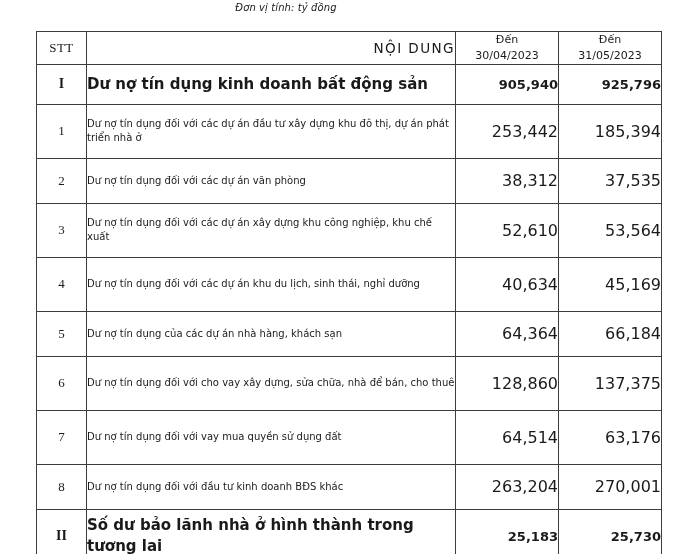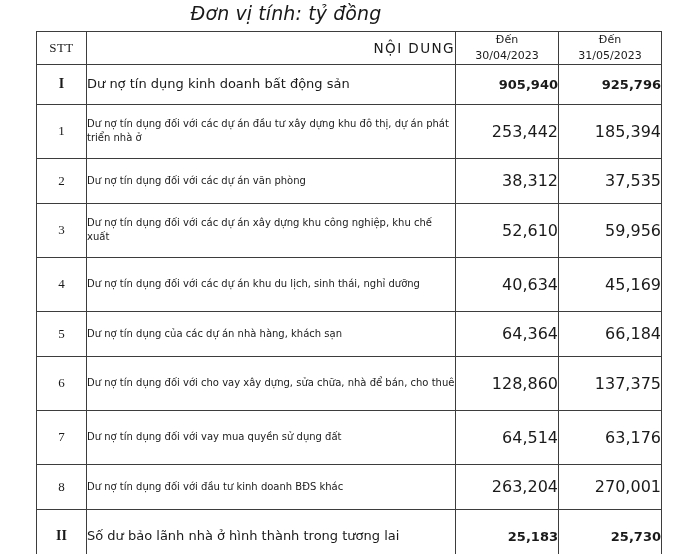--- a/index.html
+++ b/index.html
@@ -20,21 +20,21 @@
     height: 554px;
     background: #ffffff;
   }
   .caption {
     position: absolute;
     top: 2px;
     left: 0;
     width: 572px;
     text-align: center;
     font-style: italic;
-    font-size: 19px;
+    font-size: 10px;
     font-family: "DejaVu Sans", "Liberation Sans", sans-serif;
     color: #1a1a1a;
     letter-spacing: 0.1px;
   }
   .table-wrap {
     position: absolute;
     left: 36px;
     top: 31px;
     width: 625px;
   }
@@ -66,22 +66,22 @@
     font-family: "Liberation Serif", "DejaVu Serif", serif;
     font-size: 14px;
   }
   .cell-content {
     text-align: left;
     padding: 0 8px 0 10px;
     font-size: 10px;
     line-height: 1.42;
   }
   .cell-content.bold {
-    font-weight: normal;
-    font-size: 13px;
+    font-weight: bold;
+    font-size: 15px;
   }
   .cell-num {
     text-align: right;
     padding: 0 12px 0 6px;
     font-size: 16px;
   }
   .cell-num.bold {
     font-weight: bold;
     font-size: 13px;
   }
@@ -157,21 +157,21 @@
           <tr class="h-mid">
             <td class="cell-stt">2</td>
             <td class="cell-content">Dư nợ tín dụng đối với các dự án văn phòng</td>
             <td class="cell-num">38,312</td>
             <td class="cell-num">37,535</td>
           </tr>
           <tr class="h-tall">
             <td class="cell-stt">3</td>
             <td class="cell-content">Dư nợ tín dụng đối với các dự án xây dựng khu công nghiệp, khu chế xuất</td>
             <td class="cell-num">52,610</td>
-            <td class="cell-num">59,956</td>
+            <td class="cell-num">53,564</td>
           </tr>
           <tr class="h-tall">
             <td class="cell-stt">4</td>
             <td class="cell-content">Dư nợ tín dụng đối với các dự án khu du lịch, sinh thái, nghỉ dưỡng</td>
             <td class="cell-num">40,634</td>
             <td class="cell-num">45,169</td>
           </tr>
           <tr class="h-mid">
             <td class="cell-stt">5</td>
             <td class="cell-content">Dư nợ tín dụng của các dự án nhà hàng, khách sạn</td>

